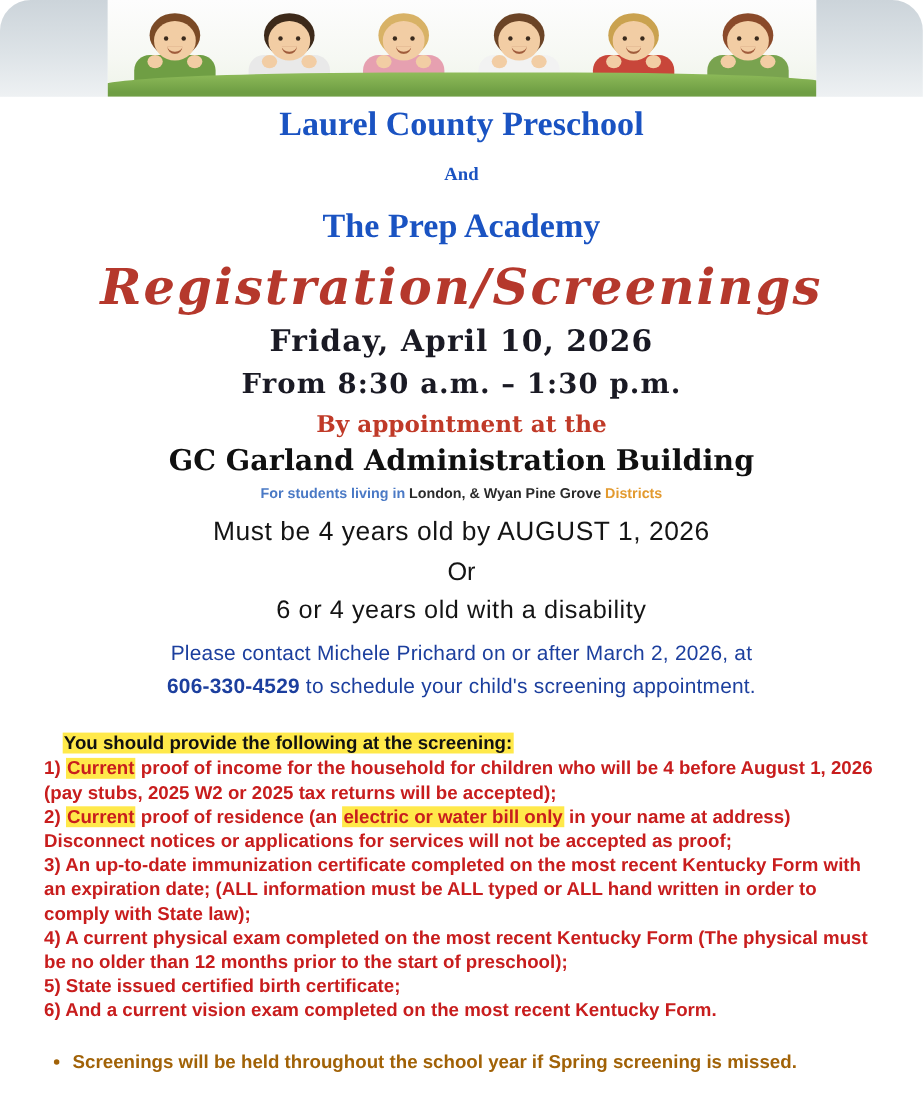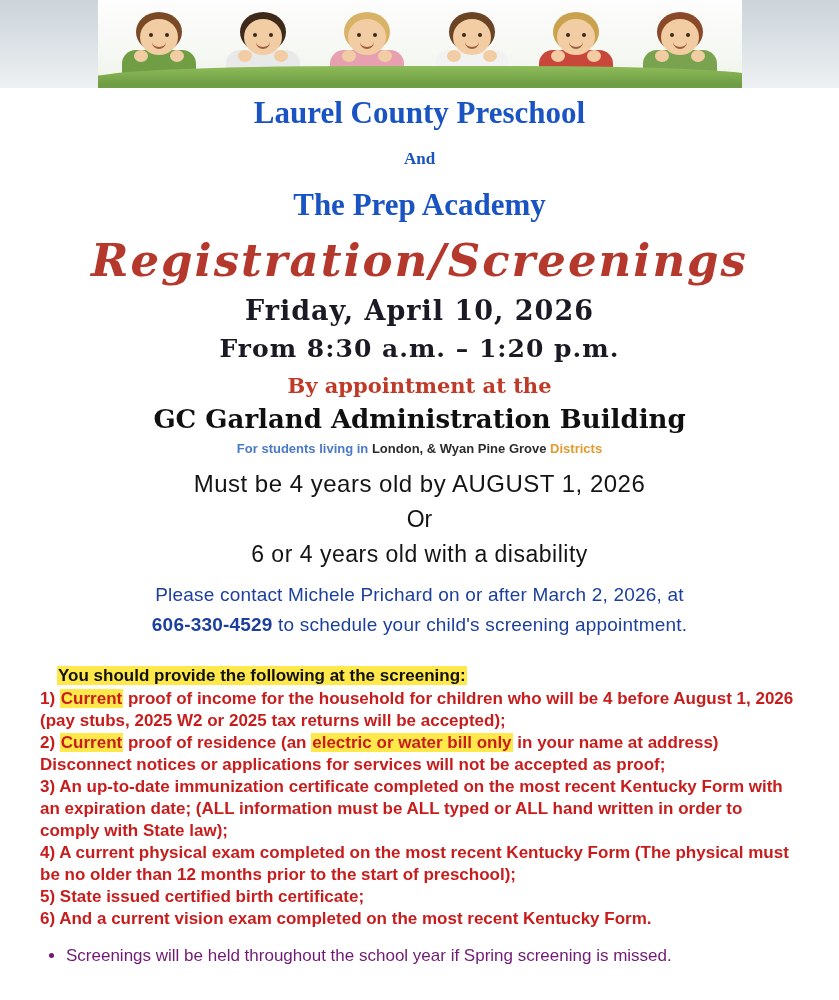--- a/index.html
+++ b/index.html
@@ -9,21 +9,21 @@
     --contact-blue:#1c3f9e;
     --district-orange:#e39a2f;
     --highlight-yellow:#ffe94a;
   }
   *{box-sizing:border-box;}
   html,body{margin:0;padding:0;}
   body{
     width:839px;height:1000px;overflow:hidden;background:#ffffff;
     font-family:"Liberation Sans",sans-serif;color:#141414;
   }
-  .page{width:839px;height:1000px;background:#ffffff;position:relative;overflow:hidden;}
+  .page{width:839px;height:1000px;background:#ffffff;position:relative;overflow:hidden;border-radius:28px;}
 
   
   .banner-row{display:flex;height:88px;width:100%;}
   .banner-side{flex:1;background:linear-gradient(180deg,#ccd4da 0%,#dde3e7 55%,#eef1f3 100%);}
   .photo{
     width:644px;position:relative;overflow:hidden;
     background:linear-gradient(180deg,#fdfdfd 0%,#f6f8f3 60%,#eef3e8 100%);
   }
   .grass{
     position:absolute;bottom:0;left:-10px;right:-10px;height:22px;z-index:3;
@@ -86,21 +86,21 @@
 
   .contact{ text-align:center;color:var(--contact-blue);font-size:19px;margin:12px 0 0;line-height:1.55;letter-spacing:0.2px;}
   .contact .phone{font-weight:bold;}
 
   
   .requirements{margin:26px 38px 0 40px;color:var(--body-red);font-weight:bold;font-size:17px;line-height:22px;}
   .req-intro{margin:0 0 1px 0;color:#111;padding-left:17px;}
   .hl{background:var(--highlight-yellow);padding:0 1px;}
   .req-item{margin:0;}
 
-  .footer-note{margin:14px 0 0 48px;padding:0 40px 0 18px;color:#701a75;font-size:17px;font-weight:normal;}
+  .footer-note{margin:24px 0 0 48px;padding:0 40px 0 18px;color:#a16207;font-size:17px;font-weight:bold;}
   .footer-note li{line-height:1.4;}
 </style>
 </head>
 <body>
 
 <div class="page">
 
   <div class="banner-row">
     <div class="banner-side"></div>
     <div class="photo">
@@ -171,21 +171,21 @@
     <div class="banner-side"></div>
   </div>
 
   <div class="school-title">Laurel County Preschool</div>
   <div class="and">And</div>
   <div class="academy-title">The Prep Academy</div>
 
   <div class="event-heading">Registration/Screenings</div>
 
   <div class="event-date">Friday, April 10, 2026</div>
-  <div class="event-time">From 8:30 a.m. – 1:20 p.m.</div>
+  <div class="event-time">From 8:30 a.m. – 1:30 p.m.</div>
 
   <div class="appointment-note">By appointment at the</div>
   <div class="location">GC Garland Administration Building</div>
 
   <div class="districts"><span class="p1">For students living in </span><span class="p2">London, &amp; Wyan Pine Grove </span><span class="p3">Districts</span></div>
 
   <div class="age-rule">Must be 4 years old by AUGUST 1, 2026</div>
   <div class="or-line">Or</div>
   <div class="disability-rule">6 or 4 years old with a disability</div>
 

